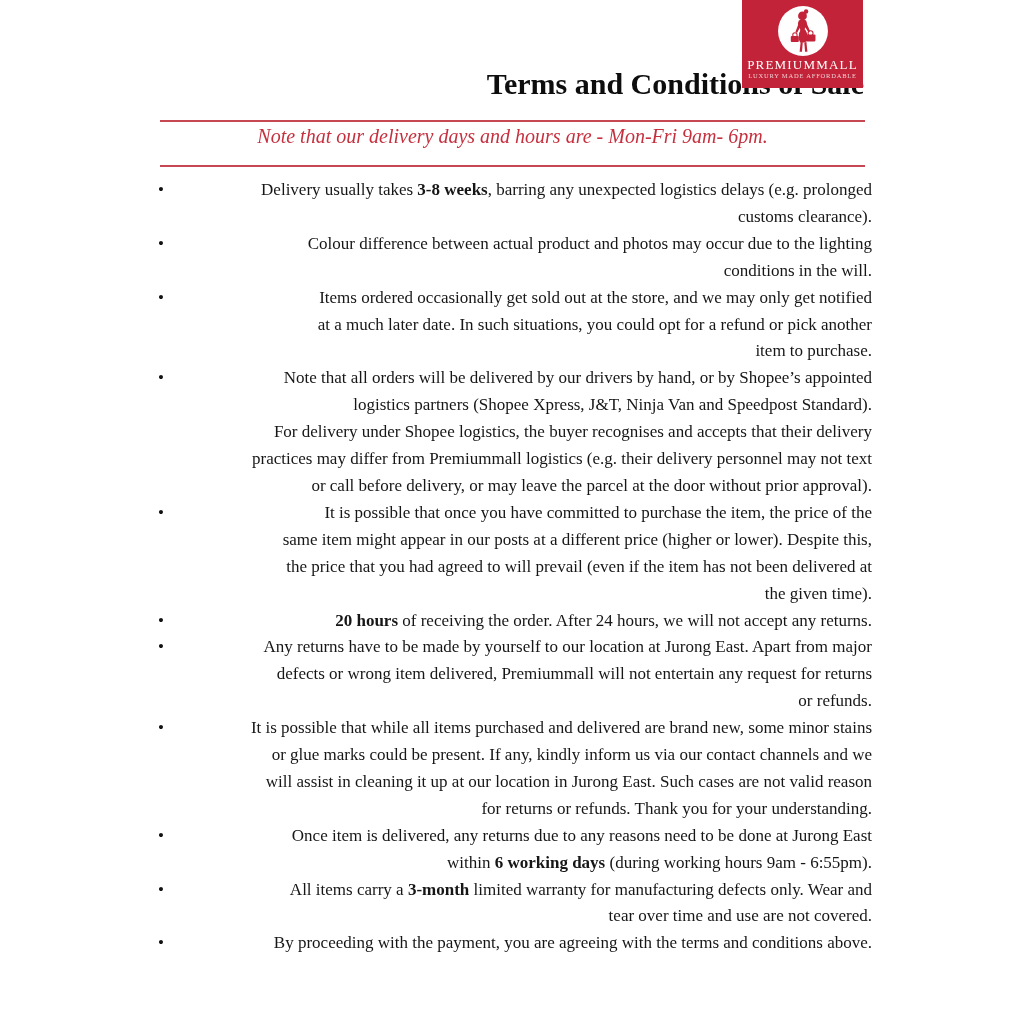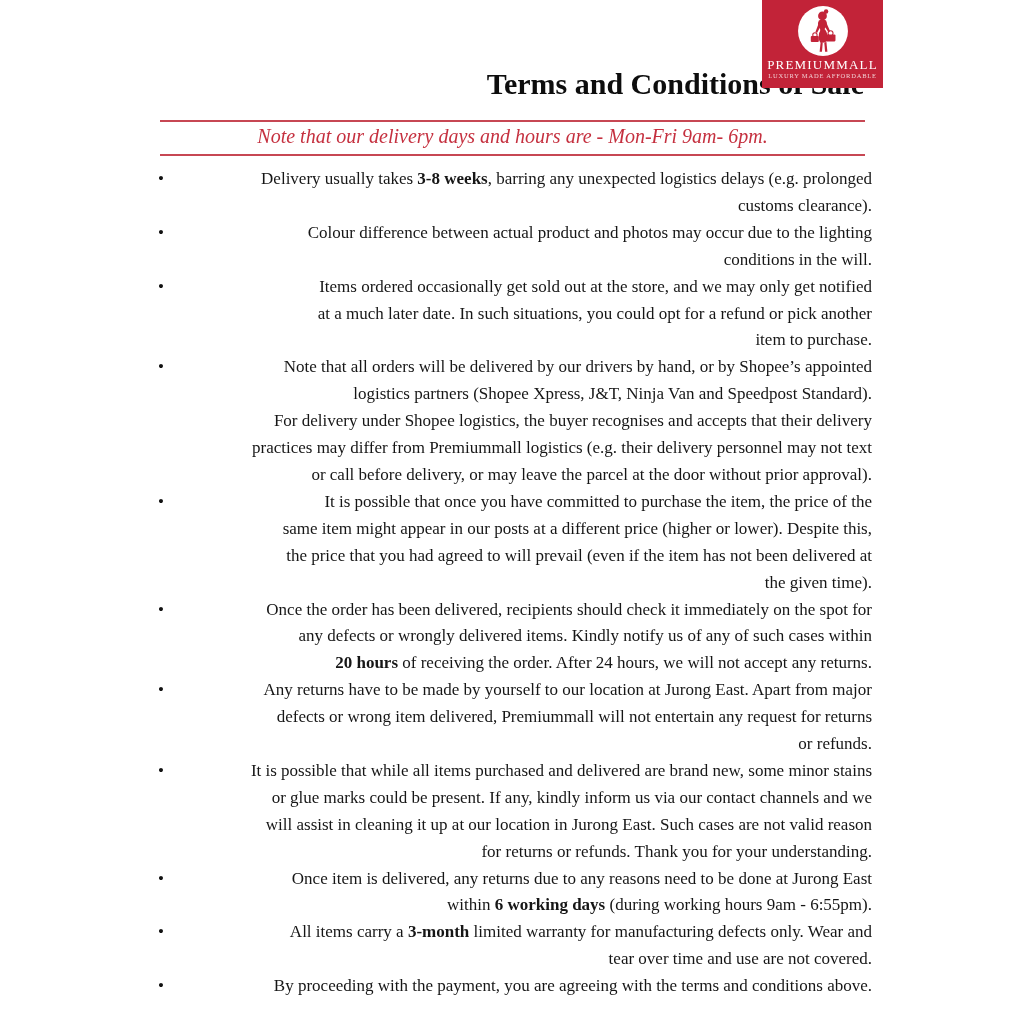--- a/index.html
+++ b/index.html
@@ -16,21 +16,21 @@
     color:var(--ink);
     position:relative;
     overflow:hidden;
   }
 
   
   .logo{
     position:absolute; left:742px; top:0;
     width:121px; height:88px;
     background:var(--accent);
-    display:flex; flex-direction:column; align-items:center;margin-left:20px;
+    display:flex; flex-direction:column; align-items:center;
   }
   .logo svg{display:block; margin-top:5px;}
   .logo-brand{
     color:#ffffff; font-size:13px; line-height:13px;
     letter-spacing:1.2px; margin-top:1px; white-space:nowrap;
   }
   .logo-tagline{
     color:rgba(255,255,255,.78); font-size:6.5px; line-height:8px;
     letter-spacing:.8px; margin-top:1px; white-space:nowrap;
   }
@@ -39,21 +39,21 @@
   .page-title{
     margin:66px 160px 0 160px;
     text-align:right;
     font-size:30px; line-height:36px; font-weight:bold;
     color:#0d0d0d;
   }
   .note-band{
     margin:18px 159px 0 160px;
     border-top:2px solid var(--line-red);
     border-bottom:2px solid var(--line-red);
-    padding:3px 0 7px 0;
+    padding:3px 0 18px 0;
     text-align:center;
   }
   .note-text{
     color:var(--note-red);
     font-style:italic;
     font-size:20px; line-height:22px;
   }
 
   
   ul.terms{
@@ -139,23 +139,21 @@
     </li>
     <li>
       <span class="bullet">•</span>
       <span class="term-text"><span>It is possible that once you have committed to purchase the item, the price of the
 same item might appear in our posts at a different price (higher or lower). Despite this,
 the price that you had agreed to will prevail (even if the item has not been delivered at
 the given time).</span></span>
     </li>
     <li>
       <span class="bullet">•</span>
-      <span class="term-text"><span>Once the order has been delivered, recipients should check it immediately on the spot for
-any defects or wrongly delivered items. Kindly notify us of any of such cases within
-</span><b>20 hours</b><span> of receiving the order. After 24 hours, we will not accept any returns.</span></span>
+      <span class="term-text"><b>20 hours</b><span> of receiving the order. After 24 hours, we will not accept any returns.</span></span>
     </li>
     <li>
       <span class="bullet">•</span>
       <span class="term-text"><span>Any returns have to be made by yourself to our location at Jurong East. Apart from major
 defects or wrong item delivered, Premiummall will not entertain any request for returns
 or refunds.</span></span>
     </li>
     <li>
       <span class="bullet">•</span>
       <span class="term-text"><span>It is possible that while all items purchased and delivered are brand new, some minor stains

